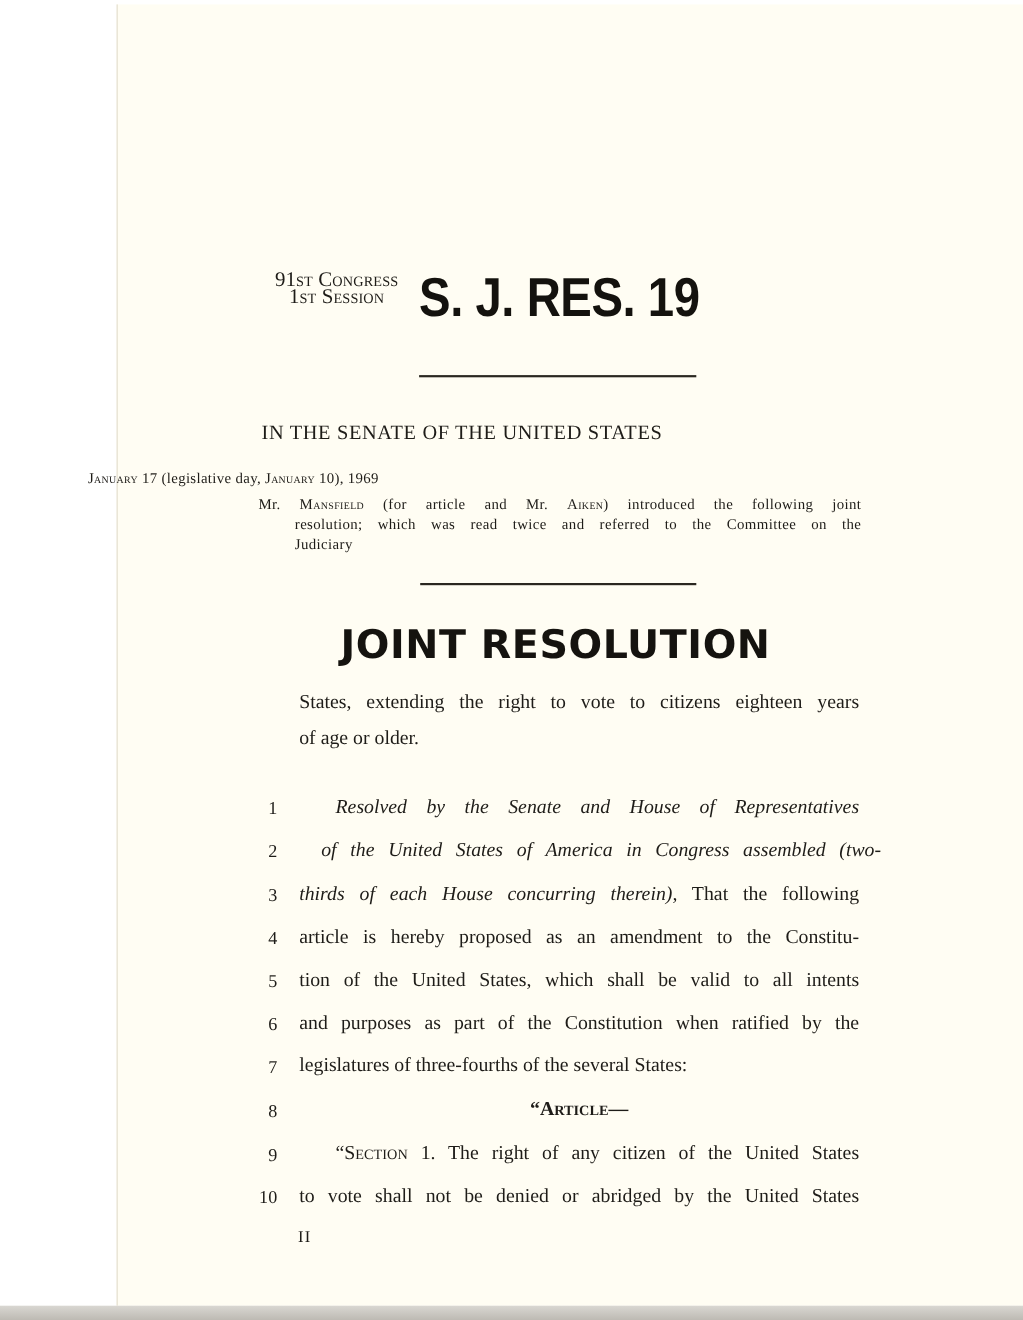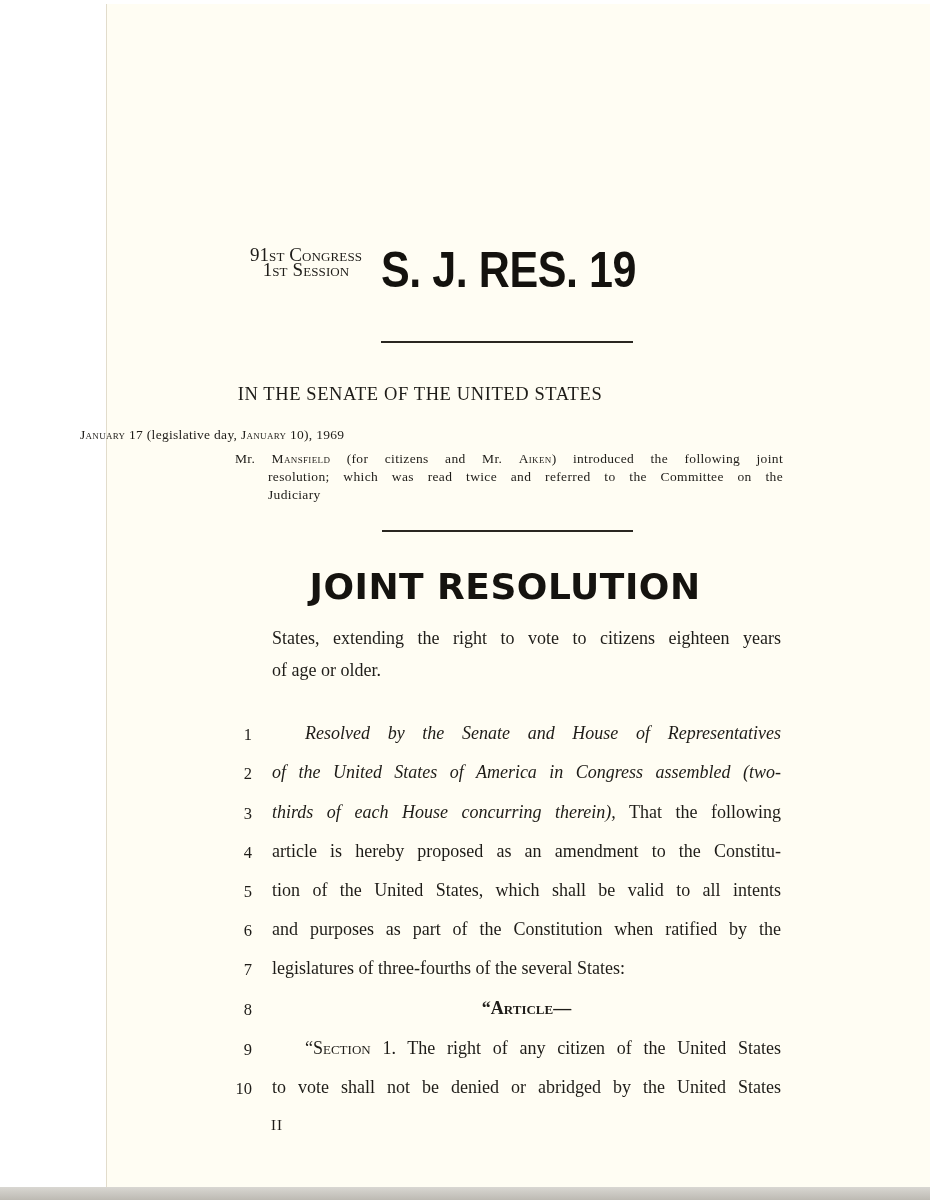--- a/index.html
+++ b/index.html
@@ -68,40 +68,40 @@
   <div class="sc">1st Session</div>
 </div>
 <div class="abs bill-number">S. J. RES. 19</div>
 <div class="rule" style="left:381px; top:341px; width:252px;"></div>
 
 <div class="abs chamber">IN THE SENATE OF THE UNITED STATES</div>
 
 <div class="abs date-line"><span class="sc">January</span><span> 17 (legislative day, </span><span class="sc">January</span><span> 10), 1969</span></div>
 
 <div class="abs intro">
-  <span class="line"><span>Mr. </span><span class="sc">Mansfield</span><span> (for citizens and Mr. </span><span class="sc">Aiken</span><span>) introduced the following joint</span></span>
+  <span class="line"><span>Mr. </span><span class="sc">Mansfield</span><span> (for article and Mr. </span><span class="sc">Aiken</span><span>) introduced the following joint</span></span>
   <span class="line indent">resolution; which was read twice and referred to the Committee on the</span>
   <span class="line indent last">Judiciary</span>
 </div>
 
 <div class="rule" style="left:382px; top:530px; width:251px;"></div>
 
 <div class="abs doc-type">JOINT RESOLUTION</div>
 
 <div class="abs purpose">
   <span class="line indent">States, extending the right to vote to citizens eighteen years</span>
   <span class="line indent last">of age or older.</span>
 </div>
 
 <div>
   <div class="ln" style="top:725px;">1</div>
   <div class="tx" style="top:723px; padding-left:33px; width:476px;"><span class="it">Resolved by the Senate and House of Representatives</span></div>
 
   <div class="ln" style="top:764px;">2</div>
-  <div class="tx" style="top:762px;"><span class="it">of the United States of America in Congress assembled (two-</span></div>
+  <div class="tx" style="top:762px;margin-left:20px;"><span class="it">of the United States of America in Congress assembled (two-</span></div>
 
   <div class="ln" style="top:804px;">3</div>
   <div class="tx" style="top:802px;"><span class="it">thirds of each House concurring therein),</span><span> That the following</span></div>
 
   <div class="ln" style="top:843px;">4</div>
   <div class="tx" style="top:841px;">article is hereby proposed as an amendment to the Constitu-</div>
 
   <div class="ln" style="top:882px;">5</div>
   <div class="tx" style="top:880px;">tion of the United States, which shall be valid to all intents</div>
 

